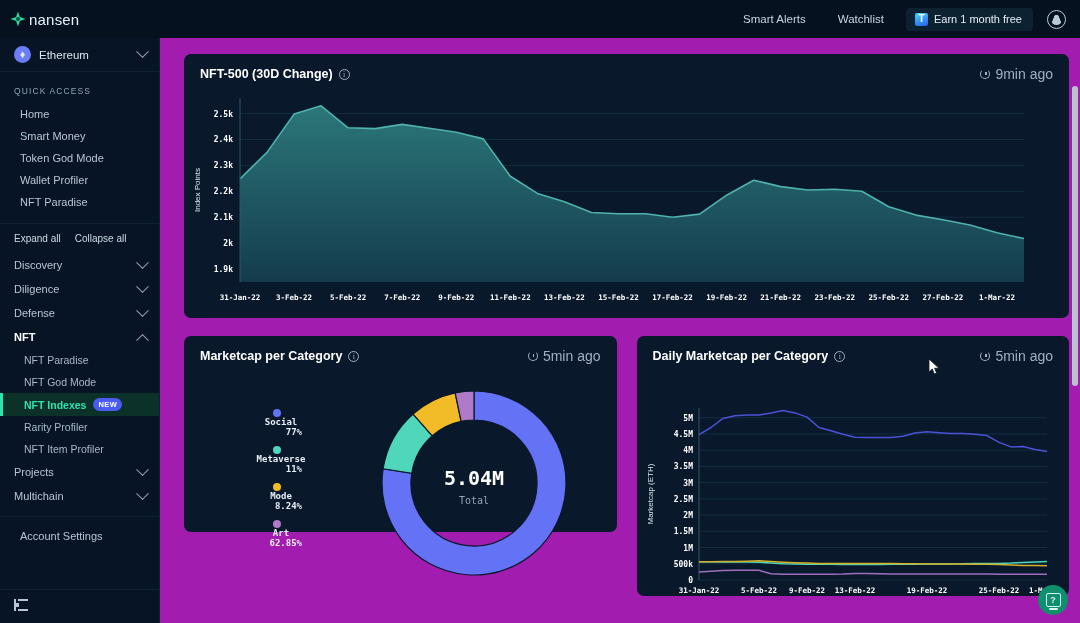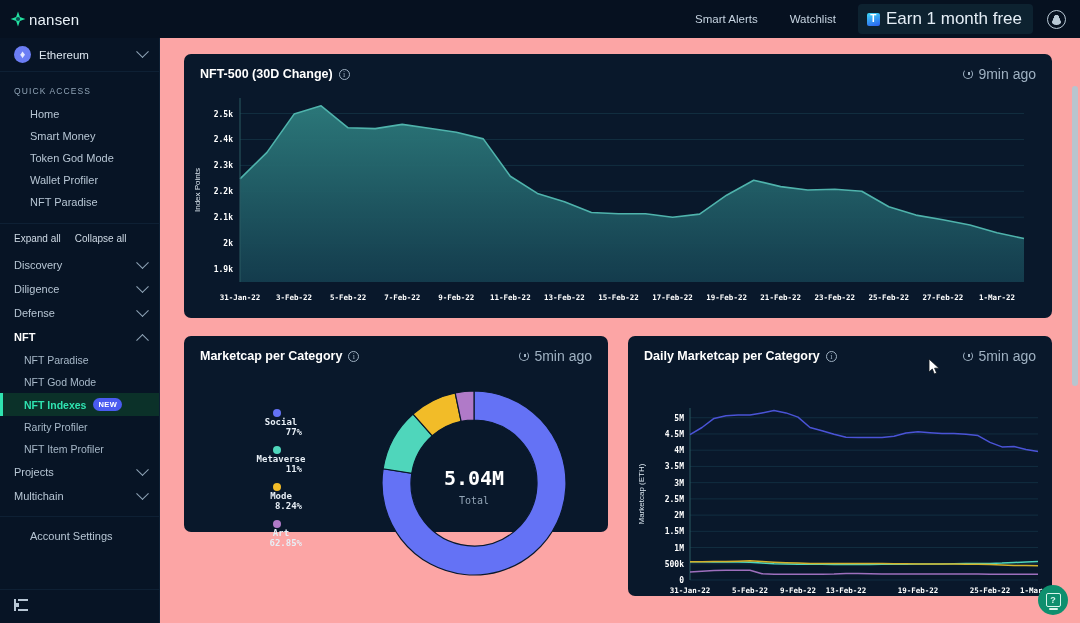--- a/index.html
+++ b/index.html
@@ -25,21 +25,21 @@
   .topbar-right { margin-left: auto; display: flex; align-items: center; gap: 0px; }
   .tb-link {
     color: #c6d4e1; font-size: 11.5px; padding: 0 16px; cursor: pointer;
     white-space: nowrap;
   }
   .earn-btn {
     display: flex; align-items: center; gap: 6px;
     background: #0d2230; border-radius: 4px;
     padding: 5px 11px 5px 9px; margin-left: 6px; cursor: pointer;
   }
-  .earn-btn span.lbl { color: #e5eef6; font-size: 17px; white-space: nowrap; }
+  .earn-btn span.lbl { color: #e5eef6; font-size: 11px; white-space: nowrap; }
   .t-icon {
     width: 13px; height: 13px;
     background: linear-gradient(160deg,#3fd9f5,#2a5df0);
     border-radius: 2px;
     display: flex; align-items: center; justify-content: center;
     color: #fff; font-size: 10px; font-weight: 700; line-height: 1;
   }
   .avatar-btn {
     width: 19px; height: 19px; border-radius: 50%;
     border: 1.4px solid #b9c9d6; margin-left: 14px; cursor: pointer;
@@ -73,21 +73,21 @@
   }
   .chain-sel .nm { color: #dce6ef; font-size: 11.5px; flex: 1; }
   .chev { width: 9px; height: 9px; border-right: 1.4px solid #8ea3b5; border-bottom: 1.4px solid #8ea3b5; transform: rotate(45deg) translate(-2px,-2px); }
   .chev.up { transform: rotate(-135deg) translate(-2px,-2px); border-color: #8ea3b5; }
 
   .quick-head {
     color: #8fa3b5; font-size: 8.5px; letter-spacing: 1.1px;
     padding: 14px 14px 7px 14px; text-transform: uppercase;
   }
   .nav-item {
-    color: #b7c6d4; font-size: 11px; padding: 5px 30px; cursor: pointer;
+    color: #b7c6d4; font-size: 11px; padding: 5px 20px; cursor: pointer;
     display: flex; align-items: center;
   }
   .divider { height: 1px; background: #0e2034; margin: 10px 0 0 0; }
   .expand-row { display: flex; gap: 14px; padding: 9px 14px 9px 14px; }
   .expand-row span { color: #cfdae5; font-size: 10px; cursor: pointer; }
 
   .group {
     display: flex; align-items: center; padding: 6px 12px 6px 14px; cursor: pointer;
   }
   .group .g-lbl { color: #b7c6d4; font-size: 11px; flex: 1; }
@@ -112,22 +112,22 @@
   .collapse-ico { width: 14px; height: 12px; position: relative; cursor: pointer; }
   .collapse-ico i { position: absolute; left: 4px; height: 1.6px; background: #b7c6d4; width: 10px; }
   .collapse-ico i:nth-child(1){ top:0; }
   .collapse-ico i:nth-child(2){ top:5px; }
   .collapse-ico i:nth-child(3){ top:10px; }
   .collapse-ico b { position:absolute; left:0; top:0; bottom:0; width:1.8px; background:#b7c6d4; }
   .collapse-ico s { position:absolute; left:0; top:4px; width:5px; height:4px; background:#b7c6d4; }
 
   
   .main {
-    flex: 1; min-width: 0; background: #fca5a5;
-    padding: 16px 28px 0 24px; overflow: hidden; position: relative;
+    flex: 1; min-width: 0; background: #a21caf;
+    padding: 16px 11px 0 24px; overflow: hidden; position: relative;
   }
   .card {
     background: #09182b; border-radius: 7px; position: relative;
   }
   .card-head {
     display: flex; align-items: center; padding: 12px 16px 0 16px;
   }
   .card-title { color: #fff; font-size: 12.5px; font-weight: 700; }
   .info-ico {
     width: 11px; height: 11px; border-radius: 50%; border: 1.1px solid #9fb1c2;

